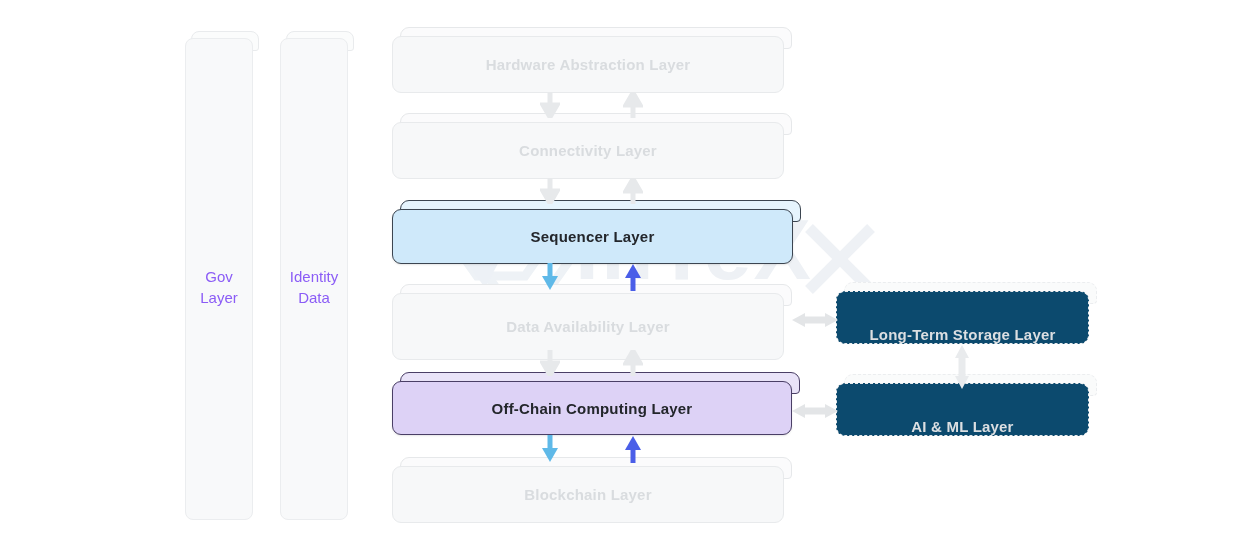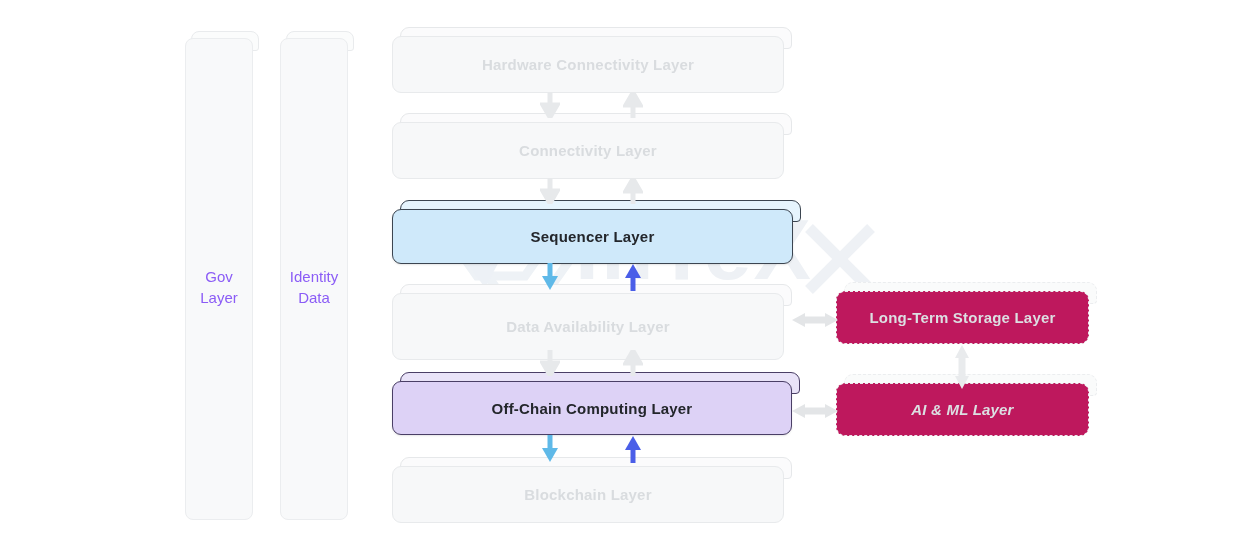--- a/index.html
+++ b/index.html
@@ -115,21 +115,22 @@
     font-weight: 700;
   }
 
   
   .slab.dashed .lid {
     border: 1px dashed #ebedef;
     background: #fafbfb;
   }
   .slab.dashed .face {
     border: 1px dashed #e9ebed;
-    background: #be185d;
+    background: #0c4a6e;
+    align-items: flex-end;
   }
   .slab.dashed .label {
     color: #dcdfe2;
   }
 
   
   .pillar {
     position: absolute;
     box-sizing: border-box;
     z-index: 2;
@@ -205,21 +206,21 @@
   <div class="pillar" style="left:280px; top:38px; width:68px; height:482px;">
     <div class="lid"></div>
     <div class="face"></div>
     <div class="label">Identity
 Data</div>
   </div>
 
   <div class="slab" style="left:392px; top:36px; width:392px; height:57px;">
     <div class="lid"></div>
     <div class="face">
-      <span class="label">Hardware Connectivity Layer</span>
+      <span class="label">Hardware Abstraction Layer</span>
     </div>
   </div>
 
   <svg class="arrow" style="left:540px; top:92px;" width="20" height="26" viewBox="0 0 20 26">
     <path d="M10 0 L10 14 M10 25 L3 13 L17 13 Z" stroke="#e7e9eb" stroke-width="5" fill="#e7e9eb"></path>
   </svg>
   <svg class="arrow" style="left:623px; top:92px;" width="20" height="26" viewBox="0 0 20 26">
     <path d="M10 26 L10 12 M10 1 L3 13 L17 13 Z" stroke="#e7e9eb" stroke-width="5" fill="#e7e9eb"></path>
   </svg>
 
@@ -308,20 +309,20 @@
     <path d="M10 1 L3 14 L17 14 Z" fill="#e9ebed"></path>
     <path d="M10 45 L3 32 L17 32 Z" fill="#e9ebed"></path>
   </svg>
 
   <svg class="arrow" style="left:791px; top:401px;" width="48" height="20" viewBox="0 0 48 20">
     <path d="M12 10 L36 10" stroke="#e3e5e7" stroke-width="7" fill="none"></path>
     <path d="M1 10 L14 3 L14 17 Z" fill="#e3e5e7"></path>
     <path d="M47 10 L34 3 L34 17 Z" fill="#e3e5e7"></path>
   </svg>
 
-  <div class="slab dashed" style="left:836px; top:383px; width:253px; height:53px;font-style:italic;">
+  <div class="slab dashed" style="left:836px; top:383px; width:253px; height:53px;">
     <div class="lid"></div>
     <div class="face">
       <span class="label">AI &amp; ML Layer</span>
     </div>
   </div>
 
 </div>
 
 </body></html>

